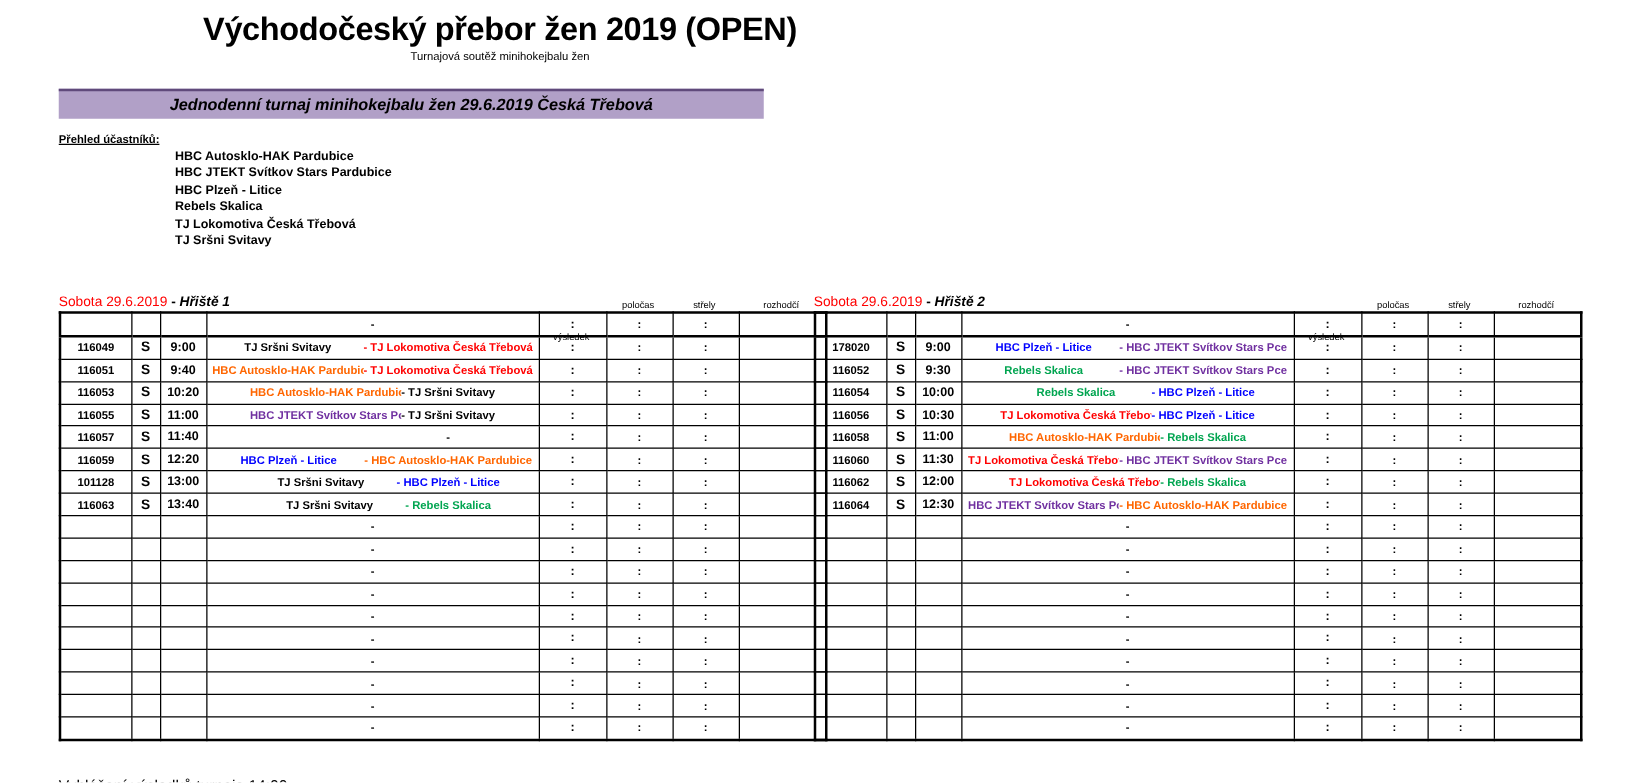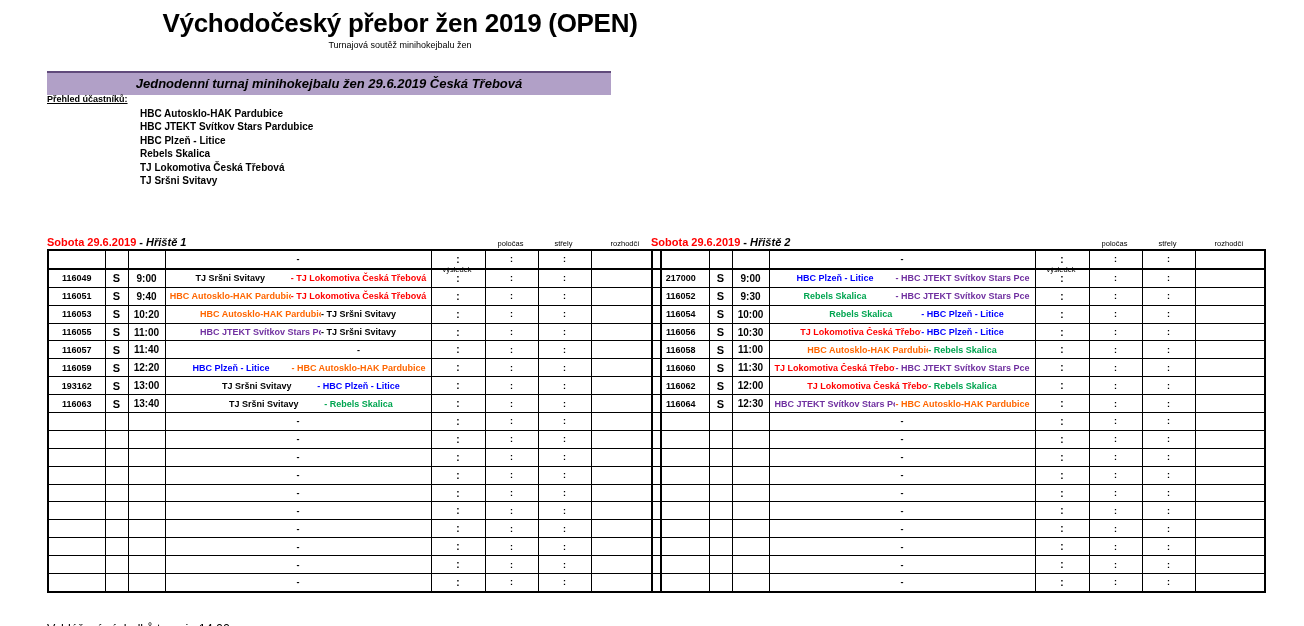--- a/index.html
+++ b/index.html
@@ -7,30 +7,30 @@
         font-family:"Liberation Sans",sans-serif;color:#000;}
 
   .title{position:absolute;top:8px;left:100px;width:600px;text-align:center;
          font-size:26px;font-weight:bold;letter-spacing:-0.3px;}
   .subtitle{position:absolute;top:40px;left:100px;width:600px;text-align:center;font-size:9px;}
 
   .banner{position:absolute;top:71px;left:47px;width:564px;height:22px;line-height:22px;
           background:#B1A0C7;border-top:2px solid #604A7B;text-align:center;
           font-weight:bold;font-style:italic;font-size:13px;}
 
-  .participants{position:absolute;top:94px;left:47px;}
+  .participants{position:absolute;top:106px;left:47px;}
   .participants-heading{font-size:9px;font-weight:bold;text-decoration:underline;}
   .participants ul{list-style:none;margin:3px 0 0 93px;padding:0;
                    font-size:10px;font-weight:bold;line-height:13.4px;}
 
   .schedule{position:absolute;top:236px;width:617px;}
   .schedule.left{left:47px;}
   .schedule.right{left:651px;}
   .sched-header{position:relative;height:13px;font-size:11px;white-space:nowrap;}
-  .date-label{color:#FF0000;font-weight:bold;}
+  .date-label{color:#FF0000;font-weight:normal;}
   .header-sep{font-weight:bold;}
   .rink-label{font-weight:bold;font-style:italic;}
   .col-label{position:absolute;top:3px;font-size:7.5px;font-weight:normal;text-align:center;}
   .col-label.result{left:383px;width:54px;margin-top:26px;}
   .col-label.half{left:437px;width:53px;}
   .col-label.shots{left:490px;width:53px;}
   .col-label.ref{left:543px;width:70px;}
 
   table.sched{border-collapse:collapse;table-layout:fixed;width:613px;border:2px solid #000;}
   table.sched td{border:1px solid #000;height:16.9px;padding:0;font-weight:bold;
@@ -155,21 +155,21 @@
     <td class="c-no">116059</td>
     <td class="c-day">S</td>
     <td class="c-time">12:20</td>
     <td class="c-teams"><span class="home" style="color: rgb(0, 0, 255);">HBC Plzeň - Litice</span><span class="away" style="color: rgb(255, 102, 0);">- HBC Autosklo-HAK Pardubice</span></td>
     <td class="c-colon c-res">:</td>
     <td class="c-colon">:</td>
     <td class="c-colon">:</td>
     <td class="c-ref"></td>
   </tr>
           <tr>
-    <td class="c-no">193162</td>
+    <td class="c-no">101128</td>
     <td class="c-day">S</td>
     <td class="c-time">13:00</td>
     <td class="c-teams"><span class="home" style="color: rgb(0, 0, 0);">TJ Sršni Svitavy</span><span class="away" style="color: rgb(0, 0, 255);">- HBC Plzeň - Litice</span></td>
     <td class="c-colon c-res">:</td>
     <td class="c-colon">:</td>
     <td class="c-colon">:</td>
     <td class="c-ref"></td>
   </tr>
           <tr>
     <td class="c-no">116063</td>
@@ -311,21 +311,21 @@
     <td class="c-no"></td>
     <td class="c-day"></td>
     <td class="c-time"></td>
     <td class="c-teams center">-</td>
     <td class="c-colon c-res">:</td>
     <td class="c-colon">:</td>
     <td class="c-colon">:</td>
     <td class="c-ref"></td>
   </tr>
           <tr>
-    <td class="c-no">217000</td>
+    <td class="c-no">178020</td>
     <td class="c-day">S</td>
     <td class="c-time">9:00</td>
     <td class="c-teams"><span class="home" style="color: rgb(0, 0, 255);">HBC Plzeň - Litice</span><span class="away" style="color: rgb(112, 48, 160);">- HBC JTEKT Svítkov Stars Pce</span></td>
     <td class="c-colon c-res">:</td>
     <td class="c-colon">:</td>
     <td class="c-colon">:</td>
     <td class="c-ref"></td>
   </tr>
           <tr>
     <td class="c-no">116052</td>

